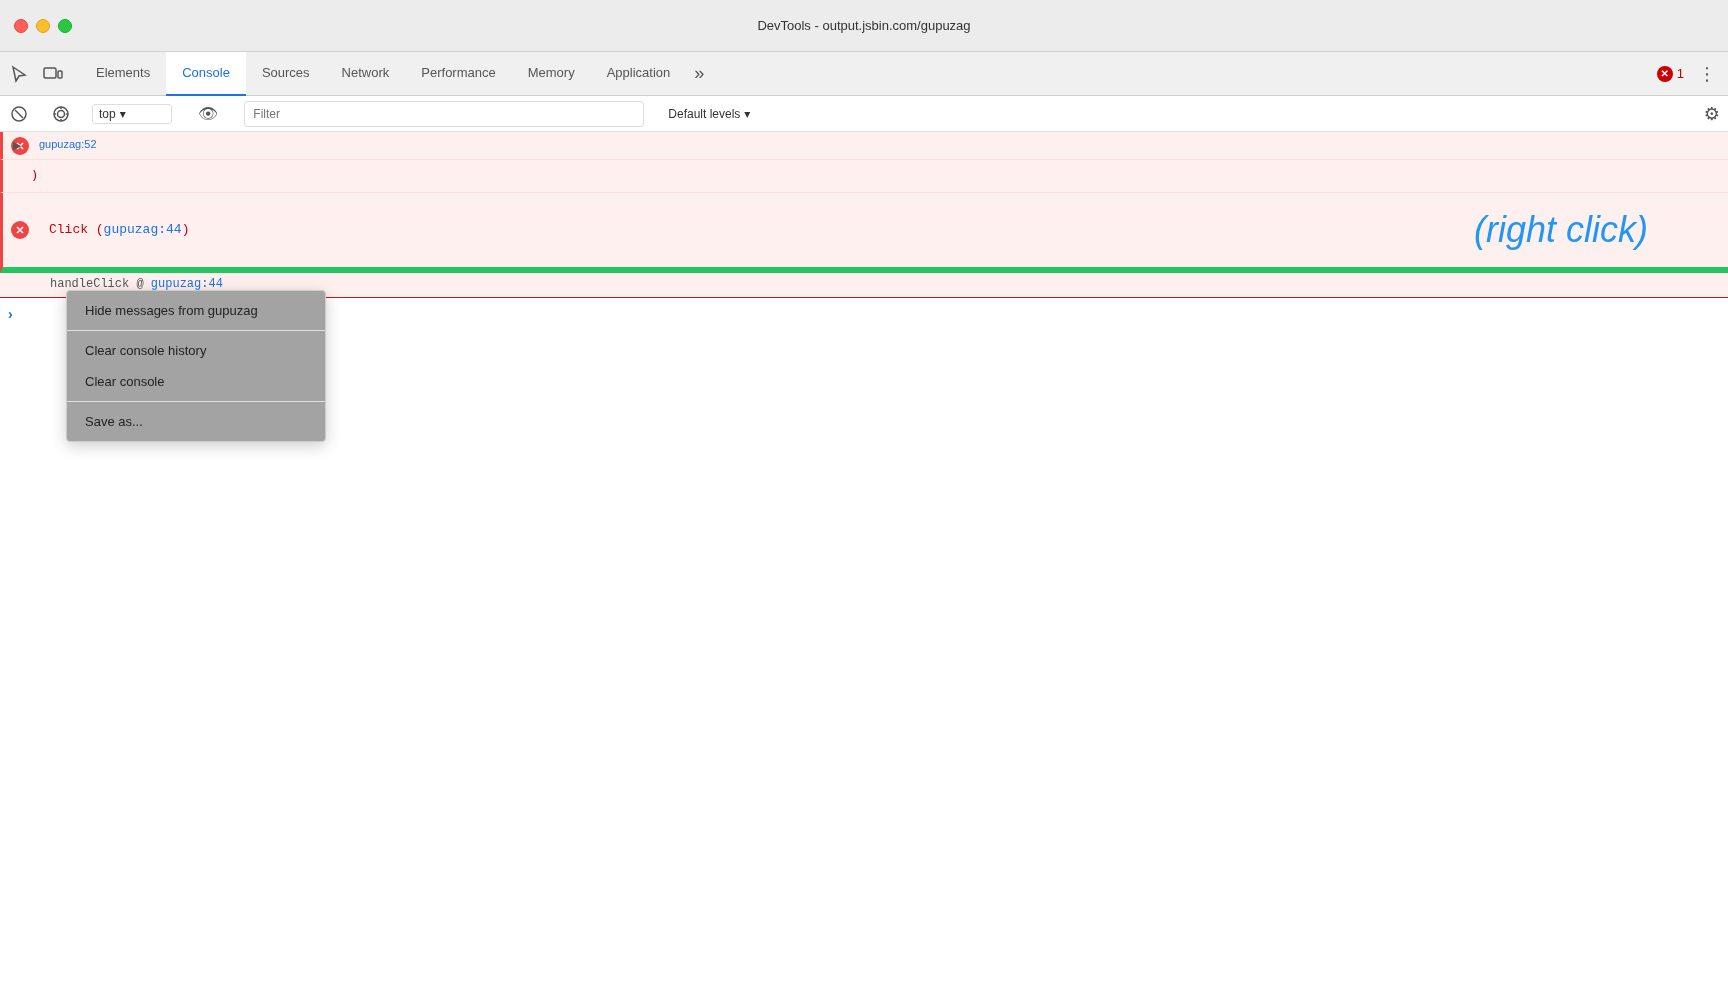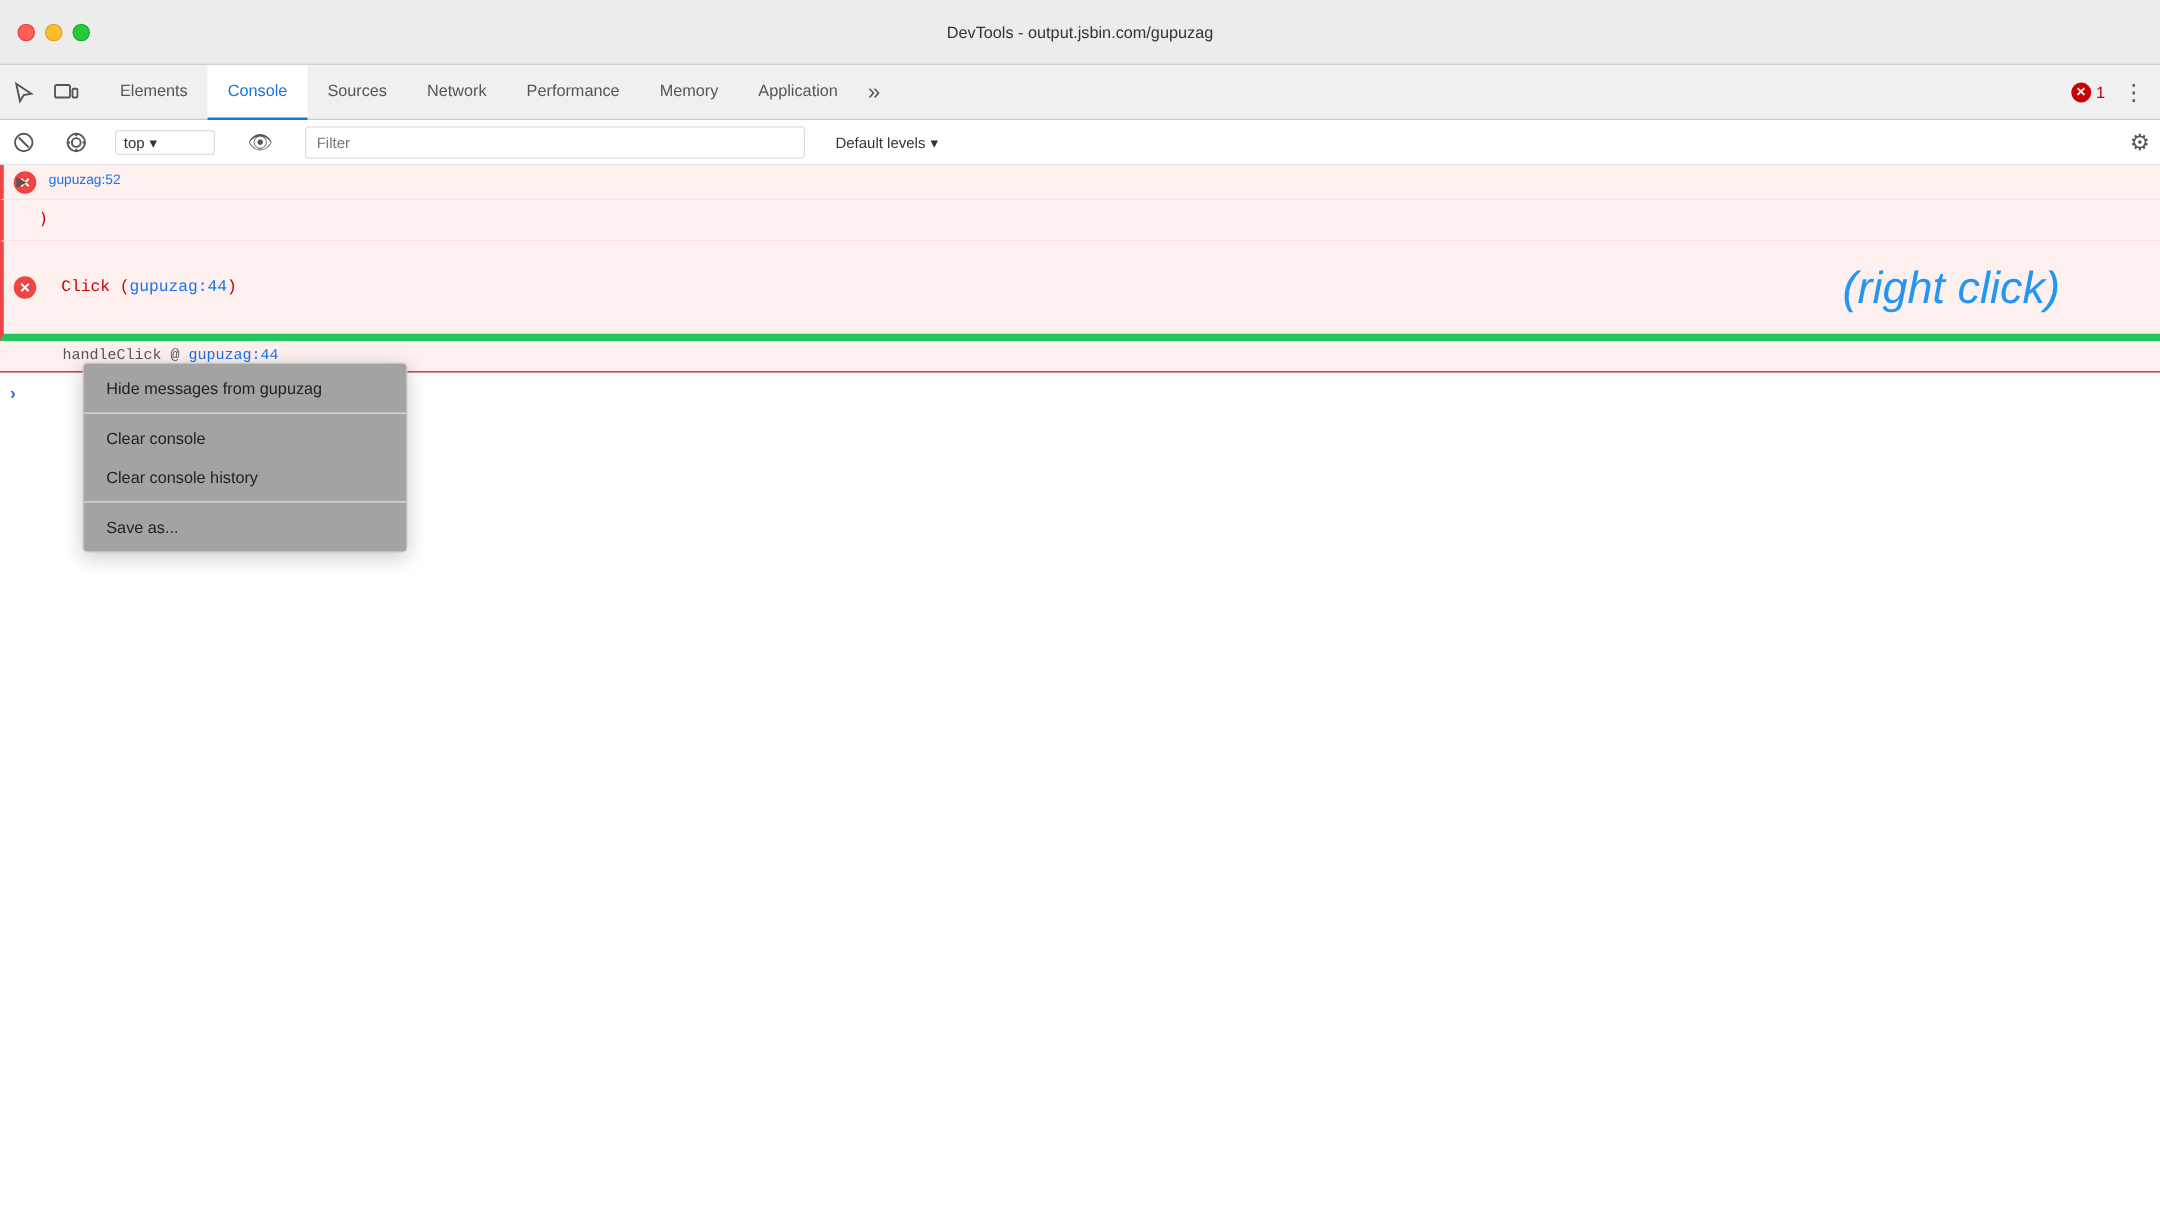--- a/index.html
+++ b/index.html
@@ -520,20 +520,20 @@
     </div>
 
     <div class="console-prompt">
       <span class="prompt-arrow">›</span>
       <input class="prompt-input" type="text" style="">
     </div>
 
     <div class="context-menu">
       <div class="context-menu-item">Hide messages from gupuzag</div>
       <div class="context-menu-separator"></div>
+      <div class="context-menu-item">Clear console history</div>
       <div class="context-menu-item">Clear console</div>
-      <div class="context-menu-item">Clear console history</div>
       <div class="context-menu-separator"></div>
       <div class="context-menu-item">Save as...</div>
     </div>
 
   </div>
 </div>
 
 </body></html>

